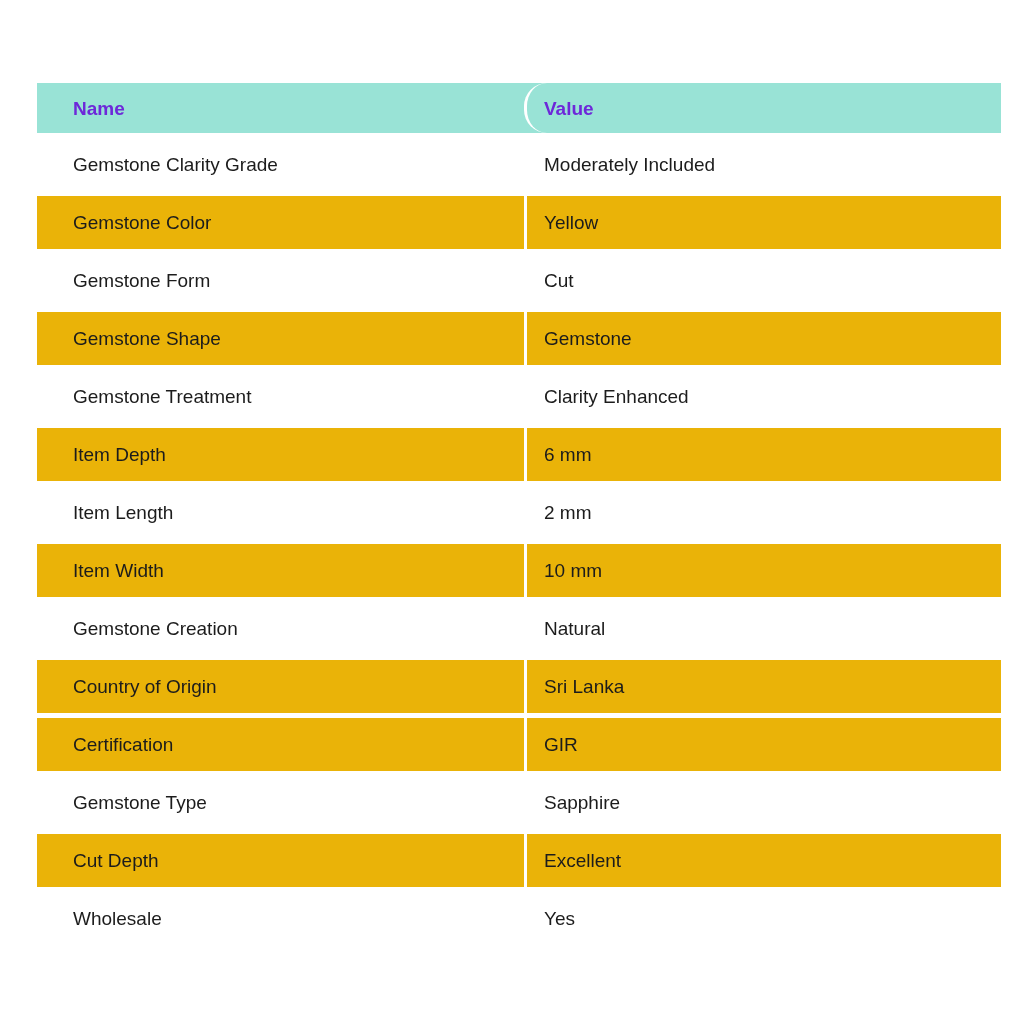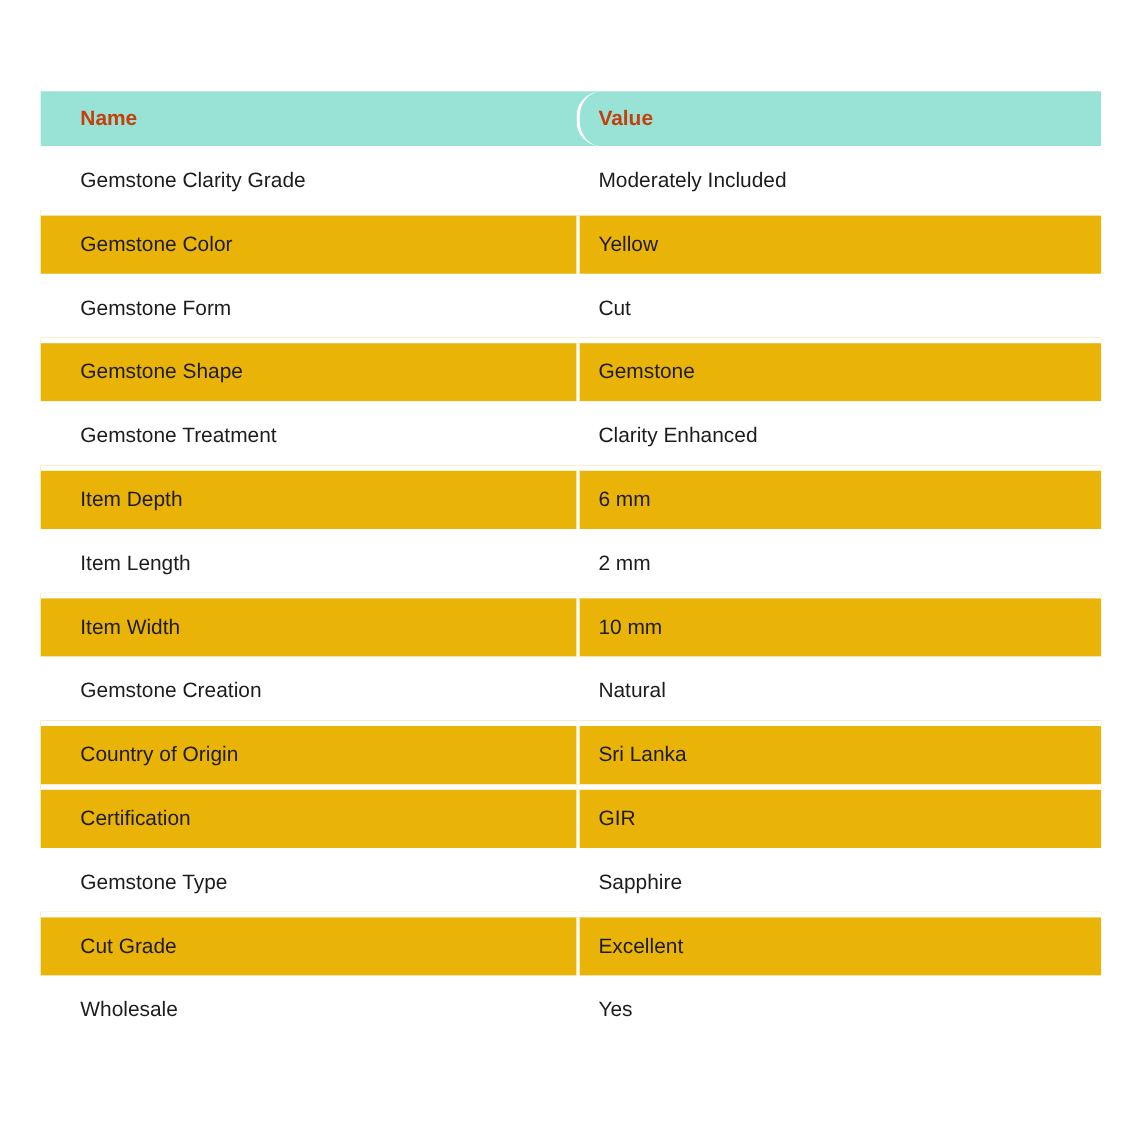--- a/index.html
+++ b/index.html
@@ -45,21 +45,21 @@
   }
   .cell.name {
     padding-left: 36px;
   }
   .cell.value {
     padding-left: 17px;
     border-left: 3px solid #ffffff;
   }
   .row.header .cell {
     font-weight: bold;
-    color: #c2410c;
+    color: #6d28d9;
     border-radius: 23px;
   }
 </style>
 </head>
 <body>
 
 <div class="spec-table">
   <div class="row header">
     <div class="cell name">Name</div>
     <div class="cell value">Value</div>
@@ -107,21 +107,21 @@
       </div>
       <div class="row alt">
         <div class="cell name">Certification</div>
         <div class="cell value">GIR</div>
       </div>
       <div class="row">
         <div class="cell name">Gemstone Type</div>
         <div class="cell value">Sapphire</div>
       </div>
       <div class="row alt">
-        <div class="cell name">Cut Grade</div>
+        <div class="cell name">Cut Depth</div>
         <div class="cell value">Excellent</div>
       </div>
       <div class="row">
         <div class="cell name">Wholesale</div>
         <div class="cell value">Yes</div>
       </div>
     </div>
 </div>
 
 </body></html>

